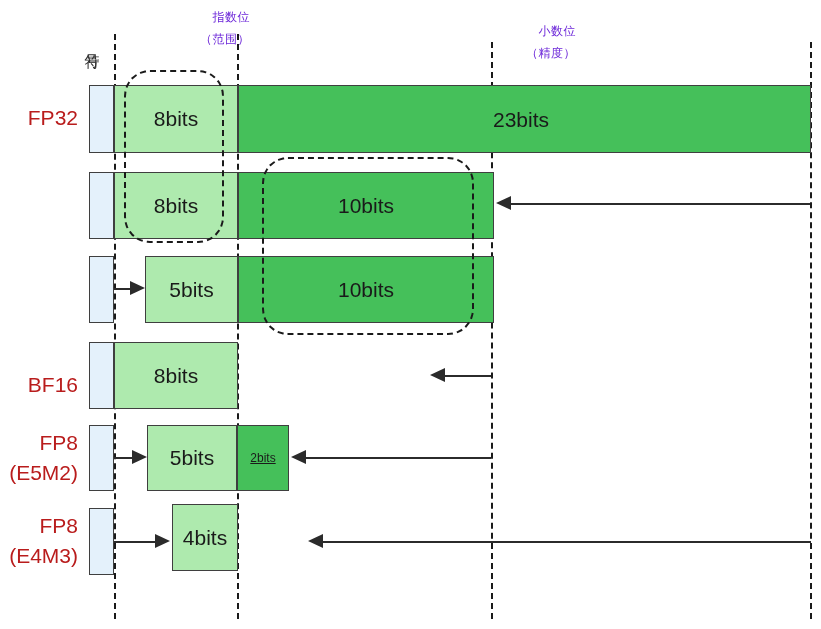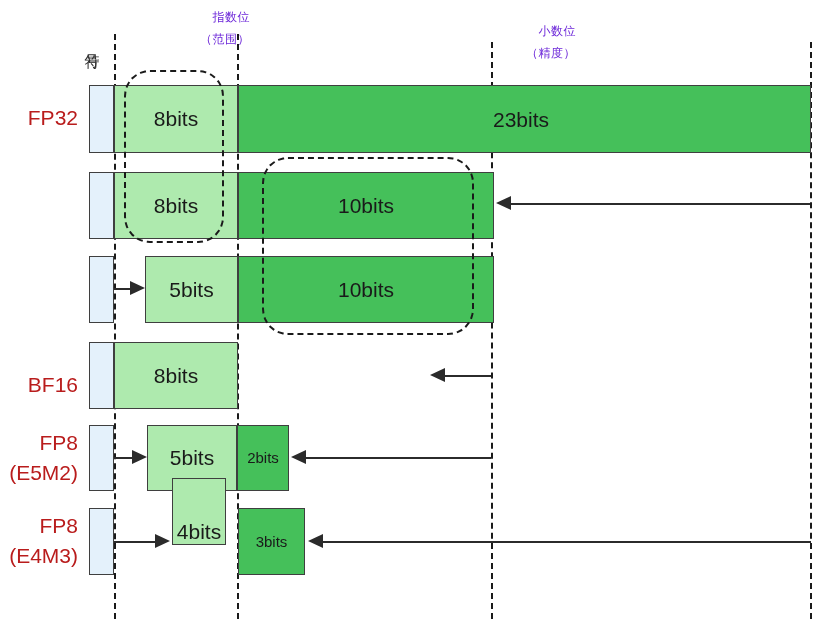--- a/index.html
+++ b/index.html
@@ -71,21 +71,21 @@
   .seg-sign   { background: #e4f1fb; }
   .seg-exp    { background: #aeeaae; }
   .seg-mant   { background: #45c05a; }
 
   .seg-label  {
     font-size: 21px;
     line-height: 24px;
     white-space: nowrap;
     pointer-events: none;
   }
-  .seg-label.small { font-size: 15px; }
+  .seg-label.small { font-size: 12px; text-decoration: underline; }
 
   
   .float-label {
     position: absolute;
     font-size: 21px;
     line-height: 24px;
     color: #1a1a1a;
     white-space: nowrap;
   }
 
@@ -188,25 +188,22 @@
   <div class="seg seg-mant" style="left:237px; top:425px; width:52px; height:66px;">
     <span class="seg-label small">2bits</span>
   </div>
 
   <div class="row-label" style="left:6px; top:511px; width:72px;">FP8
 (E4M3)</div>
 
   <div class="seg seg-sign" style="left:89px; top:508px; width:25px; height:67px;">
     <span class="seg-label"></span>
   </div>
-  <div class="seg seg-exp" style="left:172px; top:478px; width:54px; height:67px;align-items:flex-end;">
+  <div class="seg seg-exp" style="left:172px; top:504px; width:66px; height:67px;">
     <span class="seg-label">4bits</span>
-  </div>
-  <div class="seg seg-mant" style="left:238px; top:508px; width:67px; height:67px;">
-    <span class="seg-label small">3bits</span>
   </div>
 
   <div class="dash-box" style="left:124px; top:70px; width:100px; height:173px;"></div>
 
   <div class="dash-box" style="left:262px; top:157px; width:212px; height:178px;"></div>
 
   <div class="arrow" style="left:510px; top:203px; width:300px;"></div>
   <div class="arrow-head left" style="left:496px; top:196px;"></div>
 
   <div class="arrow" style="left:114px; top:288px; width:17px;"></div>

